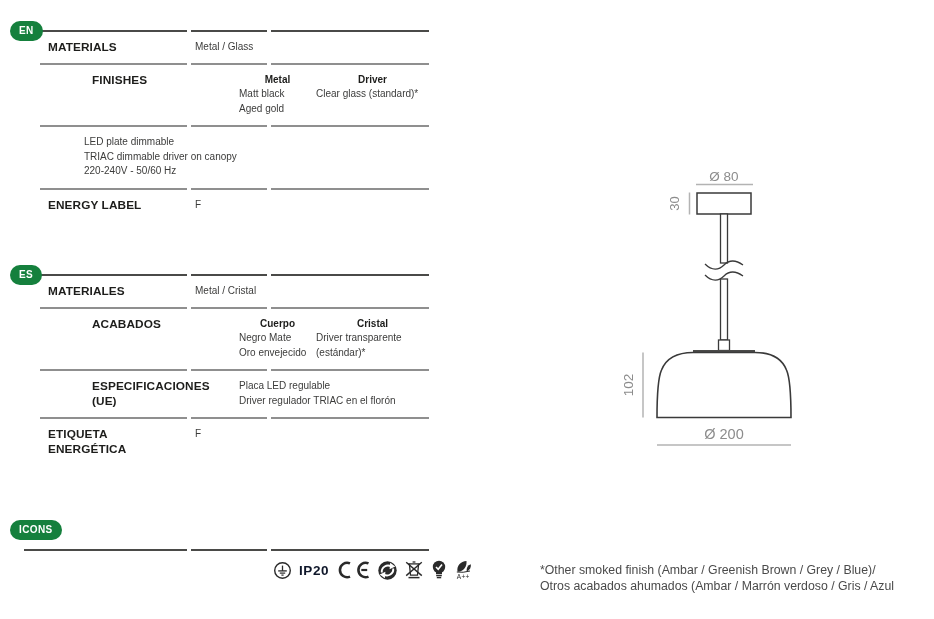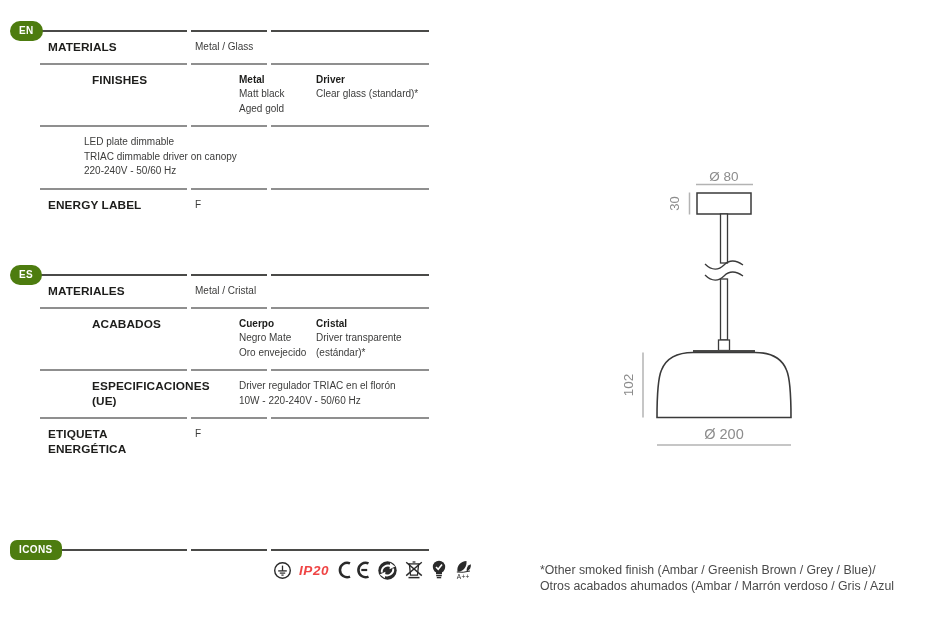--- a/index.html
+++ b/index.html
@@ -3,21 +3,21 @@
 <meta charset="utf-8">
 <style>
   * { margin:0; padding:0; box-sizing:border-box; }
   html,body { width:934px; height:619px; }
   body {
     position:relative; background:#ffffff; overflow:hidden;
     font-family:"Liberation Sans", sans-serif; color:#3c3c3b;
   }
   
   .pill {
-    position:absolute; background:#4d7c0f; color:#ffffff;
+    position:absolute; background:#15803d; color:#ffffff;
     font-size:10px; font-weight:bold; letter-spacing:.4px;
     border-radius:11px; padding:4px 9px 4px 9px; line-height:12px;
     z-index:3; text-align:center;
   }
   
   .spec-table { position:absolute; left:40px; width:389px; }
   .topline { position:absolute; left:-16px; right:0; top:0; height:2px; display:flex; gap:4px; }
   .topline span { background:#4a4a48; height:2px; }
   .topline span:nth-child(1){ width:163px; }
   .topline span:nth-child(2){ width:76px; }
@@ -29,29 +29,29 @@
   .sep span:nth-child(3){ flex:1; }
   .row { display:flex; padding:8px 0 8px 0; }
   .row .lbl {
     width:155px; min-width:155px; padding-left:8px;
     font-weight:bold; font-size:11.8px; color:#1d1d1b; line-height:14.5px;
     letter-spacing:.1px;
   }
   .row .val { font-size:10px; line-height:14.5px; color:#3c3c3b; white-space:nowrap; }
   .row .col2 { width:77px; min-width:77px; }
   .row .col3 { flex:1; }
-  .valhead { font-weight:bold; color:#1d1d1b; }
+  .valhead { font-weight:bold; color:#1d1d1b;text-align:center; }
   .pad-tall { padding-bottom:9px;margin-left:44px; }
   
   .icons-row {
     position:absolute; left:273px; top:557px; height:26px;
     display:flex; align-items:center; gap:7px;
   }
   .icons-row svg { display:block; }
-  .ip-text { font-size:13.5px; font-weight:600; color:#ef4444; letter-spacing:.6px;font-style:italic; }
+  .ip-text { font-size:13.5px; font-weight:600; color:#0f172a; letter-spacing:.6px; }
   .leaf-wrap { display:flex; flex-direction:column; align-items:center; }
   .leaf-wrap .aplus { font-size:6.5px; color:#2a2a2a; line-height:6px; margin-top:1px; letter-spacing:.3px; }
   
   .drawing { position:absolute; left:620px; top:155px; width:220px; height:300px; }
   
   .footnote {
     position:absolute; left:540px; top:563px; width:400px;
     font-size:12.3px; line-height:15.8px; color:#4a4a4a; white-space:nowrap;
   }
 </style>
@@ -153,40 +153,40 @@
       <span></span>
       <span></span>
     </div>
 
   <div class="row pad-tall">
     <div class="lbl">
       <div>ESPECIFICACIONES</div>
       <div>(UE)</div>
     </div>
     <div class="val col3">
+      <div>Placa LED regulable</div>
       <div>Driver regulador TRIAC en el florón</div>
-      <div>10W - 220-240V - 50/60 Hz</div>
     </div>
   </div>
   <div class="sep">
       <span></span>
       <span></span>
       <span></span>
     </div>
 
   <div class="row">
     <div class="lbl">
       <div>ETIQUETA</div>
       <div>ENERGÉTICA</div>
     </div>
     <div class="val">F</div>
   </div>
 </div>
 
-<div class="pill" style="left:10px; top:540px;border-radius:7px;">ICONS</div>
+<div class="pill" style="left:10px; top:520px;">ICONS</div>
 <div class="spec-table" style="top:549px;">
   <div class="topline">
       <span></span>
       <span></span>
       <span></span>
     </div>
 </div>
 
 <div class="icons-row">
   <svg width="19" height="19" viewBox="0 0 19 19">

